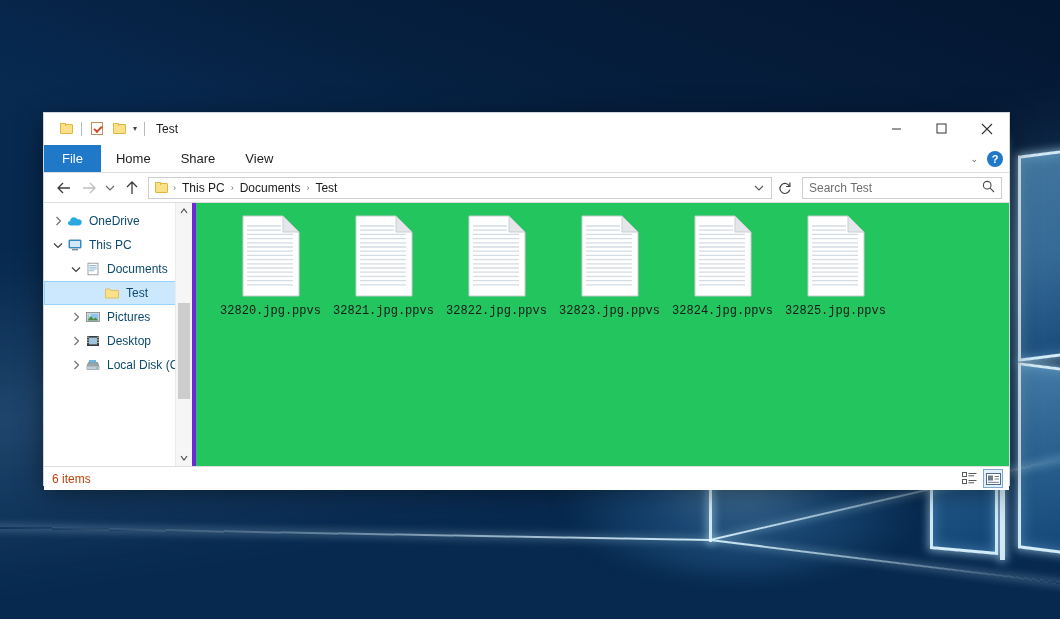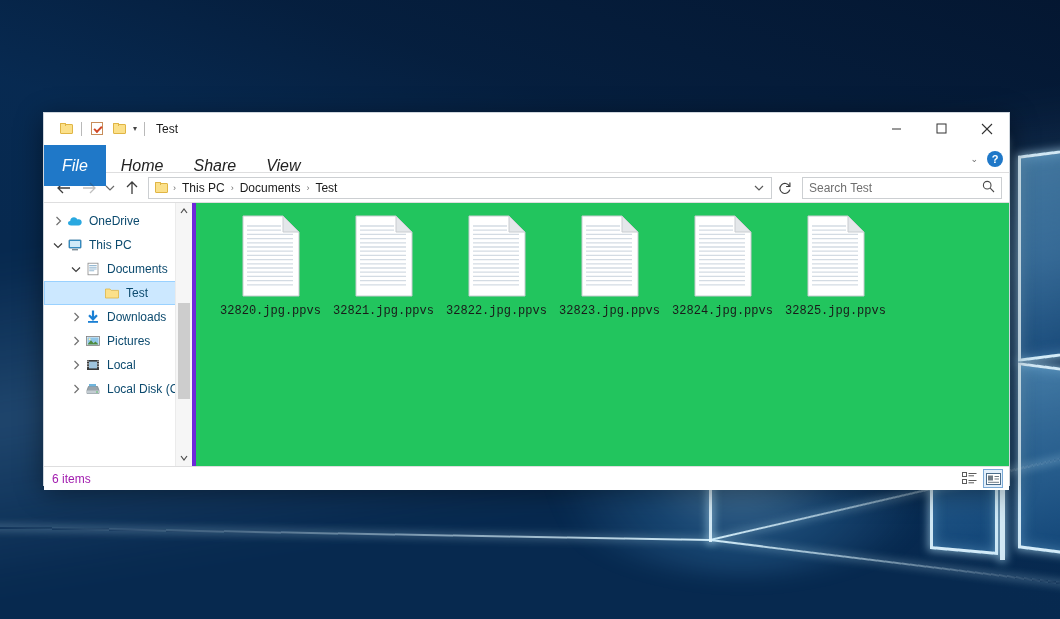--- a/index.html
+++ b/index.html
@@ -52,21 +52,21 @@
   .prop-ico:after{content:"";position:absolute;left:2px;top:3px;width:6px;height:3px;
     border-left:2px solid #d24726;border-bottom:2px solid #d24726;transform:rotate(-45deg);}
   .qat-caret{font-size:8px;color:#444;padding:0 3px;line-height:1;}
   .win-title{font-size:12px;color:#1a1a1a;margin-left:7px;}
   .wincontrols{position:absolute;right:0;top:0;display:flex;height:31px;}
   .wc{width:45px;height:31px;display:flex;align-items:center;justify-content:center;}
   .wc svg{display:block;}
   
   .ribbon{height:27px;display:flex;align-items:stretch;background:#fff;
     border-bottom:1px solid #dededf;position:relative;}
-  .rtab{display:flex;align-items:center;padding:0 15px;font-size:16px;color:#222;height:41px;box-sizing:border-box;font-style:italic;}
+  .rtab{display:flex;align-items:center;padding:0 15px;font-size:13px;color:#222;height:27px;box-sizing:border-box;}
   .rtab.file{background:#1f78c8;color:#fff;padding:0 18px;}
   .ribbon-right{position:absolute;right:6px;top:0;height:27px;display:flex;align-items:center;gap:9px;}
   .chev{font-size:9px;color:#6b6b6b;}
   .help{width:16px;height:16px;border-radius:50%;background:#1f78c8;color:#fff;
     font-size:11px;display:flex;align-items:center;justify-content:center;font-weight:bold;}
   
   .addrbar{height:29px;display:flex;align-items:center;background:#fff;padding:0 7px;}
   .navbtn{width:25px;height:22px;display:flex;align-items:center;justify-content:center;}
   .navbtn.dis{opacity:0.32;}
   .navbtn.small{width:18px;}
@@ -93,21 +93,21 @@
   .ns-arrow.bottom{position:absolute;bottom:0;left:0;right:0;}
   .ns-thumb{position:absolute;left:2px;right:2px;top:100px;height:96px;background:#cdcdcd;}
   .content{flex:1;background:#22c55e;border-left:4px solid #6d28d9;position:relative;font-family:Liberation Mono, monospace;}
   .grid{display:flex;flex-wrap:wrap;padding:12px 0 0 18px;}
   .tile{width:113px;height:118px;display:flex;flex-direction:column;align-items:center;}
   .doc{width:66px;height:82px;position:relative;}
   .docsvg{display:block;}
   .tile .name{margin-top:7px;font-size:12px;color:#1a1a1a;text-align:center;white-space:nowrap;}
   
   .status{height:23px;border-top:1px solid #dededf;background:#fff;display:flex;align-items:center;
-    padding:0 8px;font-size:12px;color:#a21caf;position:relative;}
+    padding:0 8px;font-size:12px;color:#c2410c;position:relative;}
   .viewbtns{position:absolute;right:6px;top:0;height:23px;display:flex;align-items:center;gap:4px;}
   .vb{width:20px;height:19px;display:flex;align-items:center;justify-content:center;box-sizing:border-box;}
   .vb.active{border:1px solid #7aa9d6;background:#e3effb;}
 </style>
 </head>
 <body>
 
 <div id="wallpaper">
   <div class="wp-base"></div>
   <div class="wp-dark"></div>
@@ -293,34 +293,20 @@
             <span>Test</span>
           </div>
           <div class="navrow" style="padding-left: 24px;">
             <span class="tw">
               <svg width="7" height="10" viewBox="0 0 7 10">
                 <path d="M1.5 1 L5.5 5 L1.5 9" fill="none" stroke="#707070" stroke-width="1.2"></path>
               </svg>
             </span>
             <span class="nico">
               <svg width="16" height="14" viewBox="0 0 16 14">
-                <path d="M8 1.5 V8.2 M4.8 6 L8 9.3 L11.2 6" fill="none" stroke="#1a7fd4" stroke-width="2.2" stroke-linecap="square"></path>
-                <rect x="3" y="11" width="10" height="1.8" fill="#1a7fd4"></rect>
-              </svg>
-            </span>
-            <span>Downloads</span>
-          </div>
-          <div class="navrow" style="padding-left: 24px;">
-            <span class="tw">
-              <svg width="7" height="10" viewBox="0 0 7 10">
-                <path d="M1.5 1 L5.5 5 L1.5 9" fill="none" stroke="#707070" stroke-width="1.2"></path>
-              </svg>
-            </span>
-            <span class="nico">
-              <svg width="16" height="14" viewBox="0 0 16 14">
                 <rect x="1.5" y="2.5" width="13" height="9" fill="#fff" stroke="#7d7d7d" stroke-width="0.8"></rect>
                 <rect x="2.4" y="3.4" width="11.2" height="7.2" fill="#8fc6e8"></rect>
                 <path d="M2.4 10.6 L6 6.2 L8.6 9.2 L10.4 7.4 L13.6 10.6 Z" fill="#4f8a3e"></path>
                 <circle cx="4.6" cy="5.2" r="1" fill="#fff2a8"></circle>
               </svg>
             </span>
             <span>Pictures</span>
           </div>
           <div class="navrow" style="padding-left: 24px;">
             <span class="tw">
@@ -333,21 +319,21 @@
                 <rect x="2" y="2" width="12" height="10" fill="#3a3a3a"></rect>
                 <rect x="4" y="3.6" width="8" height="6.8" fill="#9fc4dd"></rect>
                 <rect x="2.3" y="2.6" width="1.3" height="1.3" fill="#ddd"></rect>
                 <rect x="2.3" y="5.2" width="1.3" height="1.3" fill="#ddd"></rect>
                 <rect x="2.3" y="7.8" width="1.3" height="1.3" fill="#ddd"></rect>
                 <rect x="12.4" y="2.6" width="1.3" height="1.3" fill="#ddd"></rect>
                 <rect x="12.4" y="5.2" width="1.3" height="1.3" fill="#ddd"></rect>
                 <rect x="12.4" y="7.8" width="1.3" height="1.3" fill="#ddd"></rect>
               </svg>
             </span>
-            <span>Local</span>
+            <span>Desktop</span>
           </div>
           <div class="navrow" style="padding-left: 24px;">
             <span class="tw">
               <svg width="7" height="10" viewBox="0 0 7 10">
                 <path d="M1.5 1 L5.5 5 L1.5 9" fill="none" stroke="#707070" stroke-width="1.2"></path>
               </svg>
             </span>
             <span class="nico">
               <svg width="16" height="14" viewBox="0 0 16 14">
                 <path d="M2 8.5 L3.4 4.5 H12.6 L14 8.5 V11.5 H2 Z" fill="#9aa4ab" stroke="#6f7b83" stroke-width="0.7"></path>

